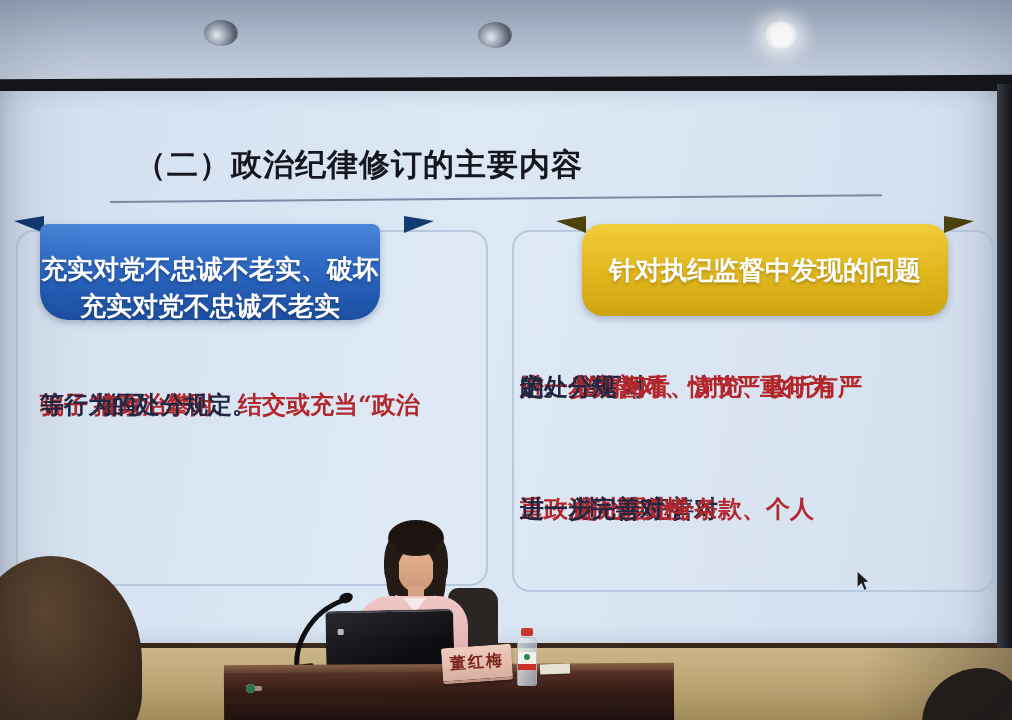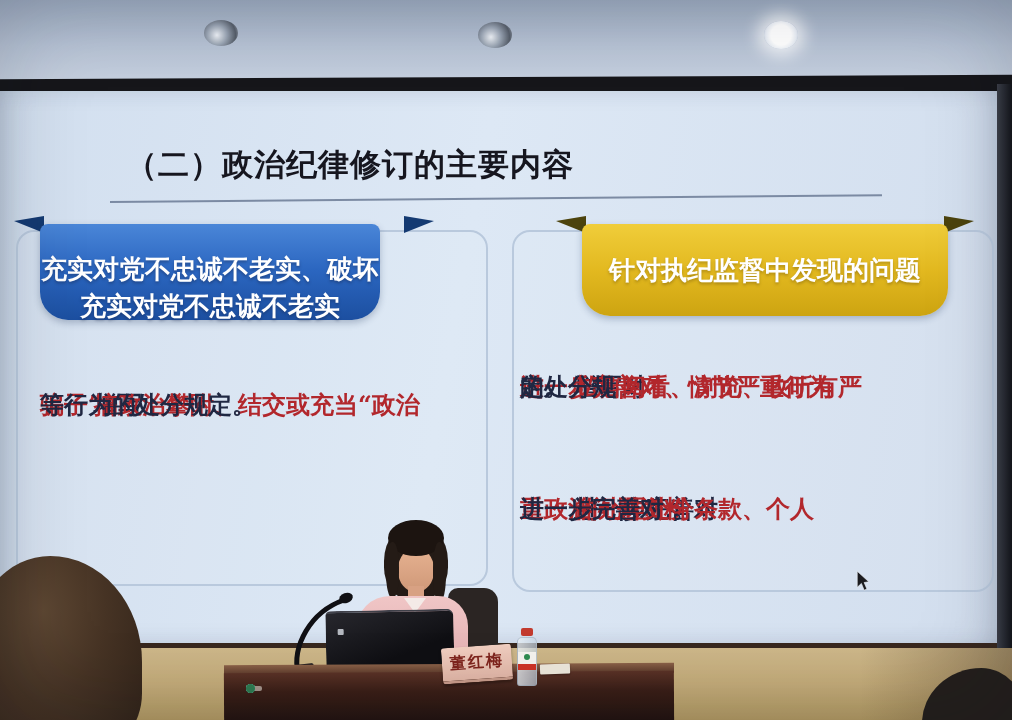--- a/index.html
+++ b/index.html
@@ -23,38 +23,38 @@
 
   
   .screen{left:0;top:91px;width:1003px;height:557px;overflow:hidden;
     background:linear-gradient(100deg,#d2dfef 0%,#dde8f5 45%,#d2deee 100%);
     border-bottom:5px solid #38281e;
     box-shadow:inset 16px 0 30px -16px rgba(60,70,95,.28),inset -22px 0 36px -18px rgba(60,70,95,.3);}
   .screen-frame-right{left:997px;top:84px;width:15px;height:566px;
     background:linear-gradient(90deg,#3c3f49,#14151a);}
 
   
-  .slide-title{left:126px;top:53px;font-size:31px;font-weight:bold;color:#16161f;
+  .slide-title{left:135px;top:53px;font-size:31px;font-weight:bold;color:#16161f;
     letter-spacing:1px;white-space:nowrap;}
   .title-underline{left:110px;top:110px;width:772px;height:2px;background:#5c6c88;
     opacity:.75;transform:rotate(-.5deg);transform-origin:left center;}
   .panel{border:2px solid #b9c9dd;border-radius:18px;background:rgba(255,255,255,.05);}
   .panel.left{left:16px;top:139px;width:472px;height:356px;}
   .panel.right{left:512px;top:139px;width:482px;height:362px;}
 
   .ribbon{color:#fff;font-weight:bold;text-align:center;white-space:nowrap;
     text-shadow:0 2px 3px rgba(25,40,80,.45);border-radius:8px 8px 28px 28px;
     box-shadow:0 3px 7px rgba(30,50,90,.28);}
   .ribbon.blue{left:40px;top:133px;width:340px;height:96px;font-size:26px;
     line-height:37px;padding-top:27px;
     background:linear-gradient(180deg,#4a86d8 0%,#2b66c0 48%,#1c4fa0 100%);}
   .ribbon.yellow{left:582px;top:133px;width:366px;height:92px;font-size:26px;
     line-height:92px;
     background:linear-gradient(180deg,#f0cd3a 0%,#e2b81f 52%,#cda411 100%);
-    text-shadow:0 2px 3px rgba(110,85,10,.45);}
+    text-shadow:0 2px 3px rgba(110,85,10,.45);border-radius:21px;}
   .fold{width:30px;height:17px;}
   .fold.b-l{left:14px;top:125px;background:#143a72;clip-path:polygon(0 30%,100% 0,100% 100%);}
   .fold.b-r{left:404px;top:125px;background:#143a72;clip-path:polygon(0 0,100% 30%,0 100%);}
   .fold.y-l{left:556px;top:125px;background:#4c430d;clip-path:polygon(0 30%,100% 0,100% 100%);}
   .fold.y-r{left:944px;top:125px;background:#4c430d;clip-path:polygon(0 0,100% 30%,0 100%);}
 
   .para{font-family:"DejaVu Serif",serif;font-weight:bold;font-size:24px;color:#1f2742;}
   .para .line{position:relative;white-space:nowrap;line-height:45px;}
   .para .indent{padding-left:54px;}
   .dk{position:relative;color:#1f2742;}

